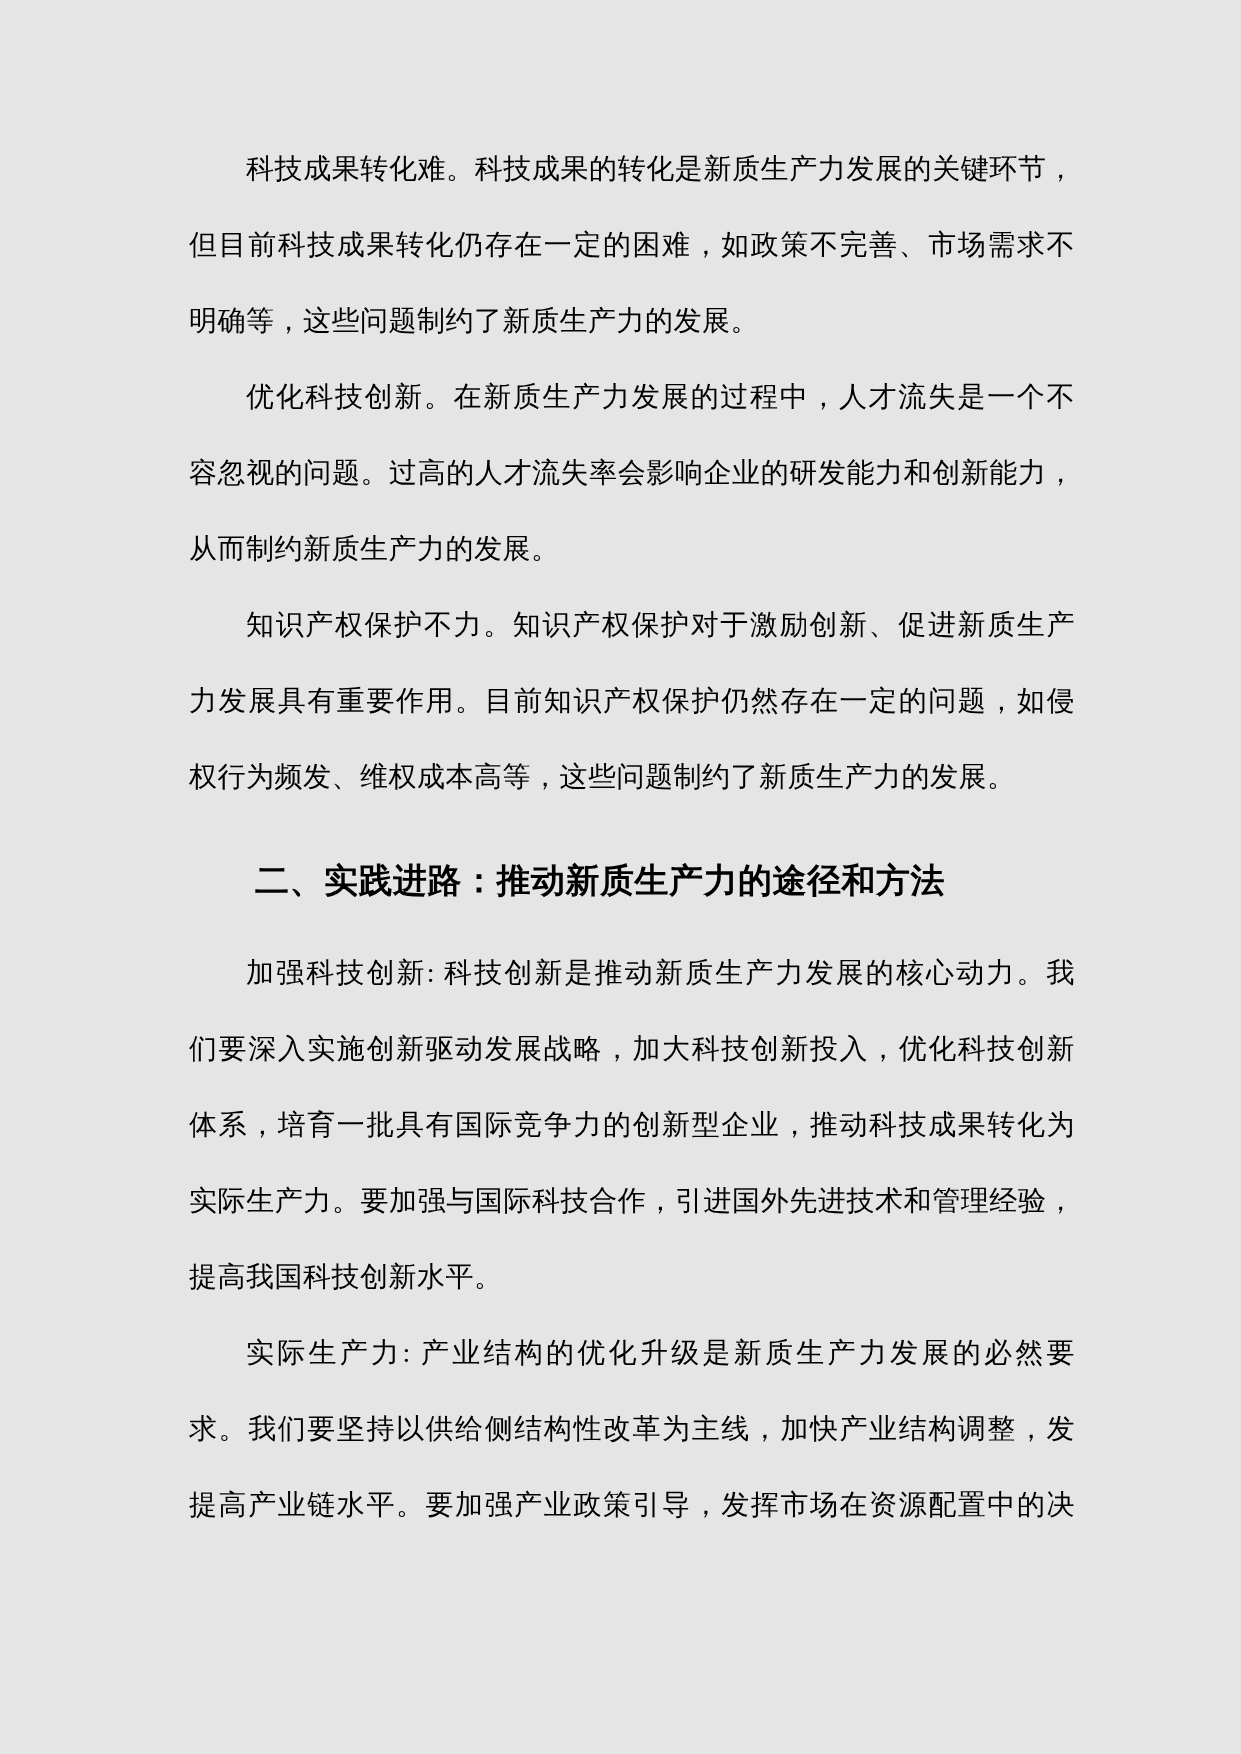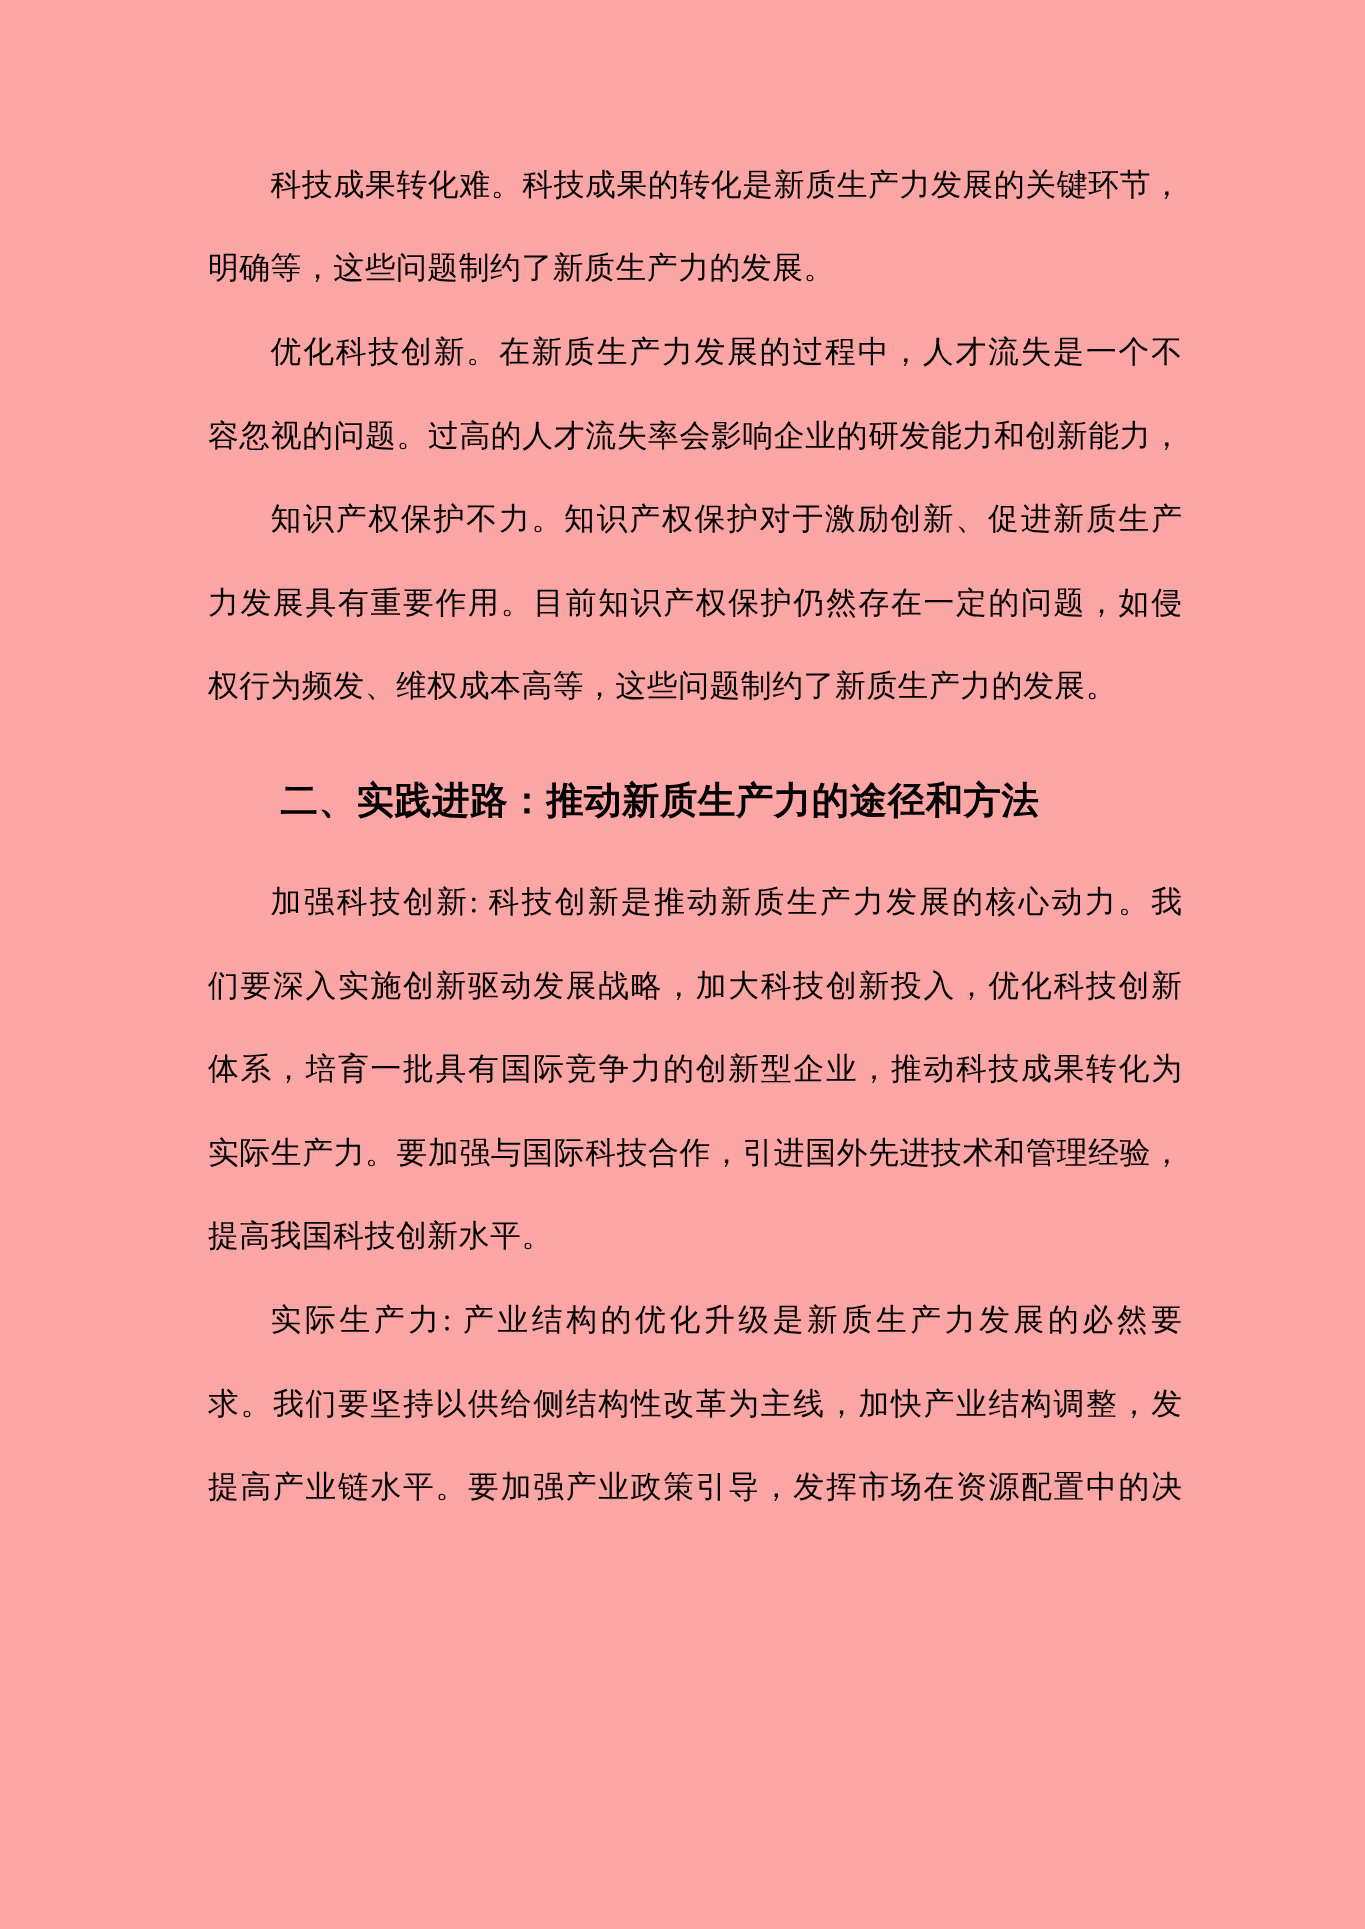--- a/index.html
+++ b/index.html
@@ -4,21 +4,21 @@
 <style>
   html, body {
     margin: 0;
     padding: 0;
     background: #ffffff;
   }
   .page {
     position: relative;
     width: 1241px;
     height: 1754px;
-    background: #fca5a5;
+    background: #e5e5e5;
     overflow: hidden;
     font-family: "Liberation Serif", "DejaVu Serif", serif;
     color: #000000;
   }
   .content {
     position: absolute;
     left: 189px;
     top: 131px;
     width: 886px;
   }
@@ -52,23 +52,25 @@
     white-space: nowrap;
     font-family: Liberation Mono, monospace;
   }
 </style>
 </head>
 <body>
 
 <div class="page">
   <div class="content" id="content">
       <div class="line indent">科技成果转化难。科技成果的转化是新质生产力发展的关键环节，</div>
+      <div class="line">但目前科技成果转化仍存在一定的困难，如政策不完善、市场需求不</div>
       <div class="line natural">明确等，这些问题制约了新质生产力的发展。</div>
       <div class="line indent">优化科技创新。在新质生产力发展的过程中，人才流失是一个不</div>
       <div class="line">容忽视的问题。过高的人才流失率会影响企业的研发能力和创新能力，</div>
+      <div class="line natural">从而制约新质生产力的发展。</div>
       <div class="line indent">知识产权保护不力。知识产权保护对于激励创新、促进新质生产</div>
       <div class="line">力发展具有重要作用。目前知识产权保护仍然存在一定的问题，如侵</div>
       <div class="line natural">权行为频发、维权成本高等，这些问题制约了新质生产力的发展。</div>
       <div class="heading">二、实践进路：推动新质生产力的途径和方法</div>
       <div class="line indent">加强科技创新: 科技创新是推动新质生产力发展的核心动力。我</div>
       <div class="line">们要深入实施创新驱动发展战略，加大科技创新投入，优化科技创新</div>
       <div class="line">体系，培育一批具有国际竞争力的创新型企业，推动科技成果转化为</div>
       <div class="line">实际生产力。要加强与国际科技合作，引进国外先进技术和管理经验，</div>
       <div class="line natural">提高我国科技创新水平。</div>
       <div class="line indent">实际生产力: 产业结构的优化升级是新质生产力发展的必然要</div>

